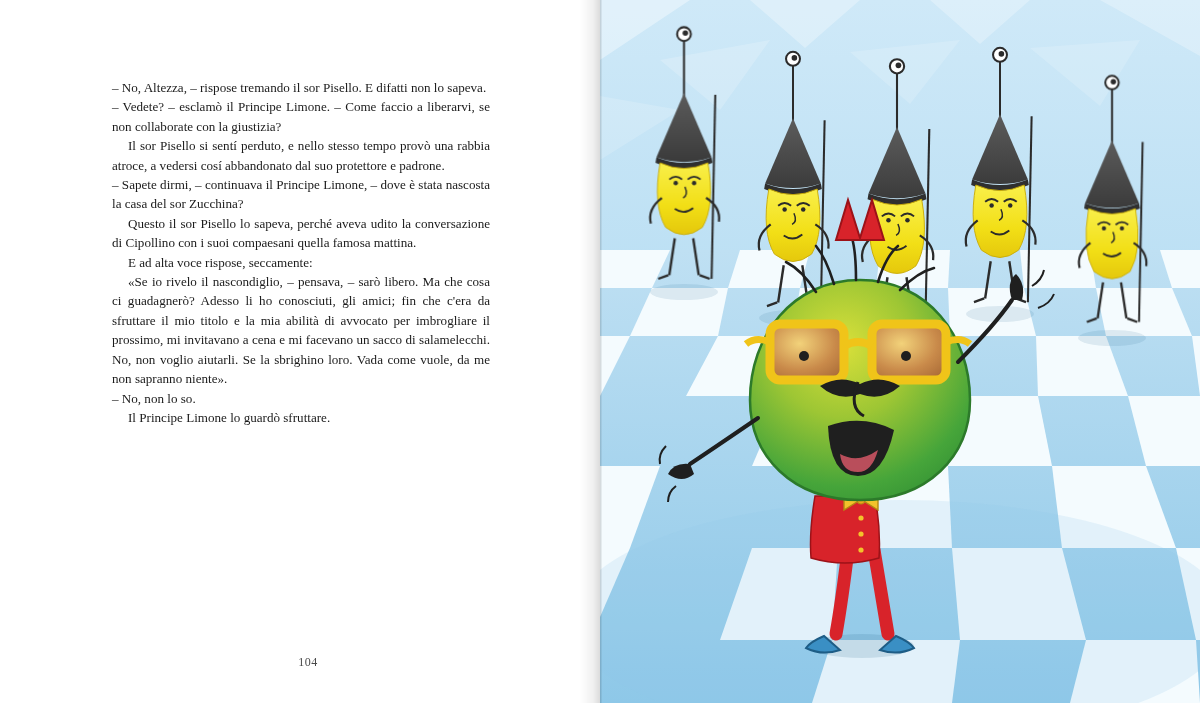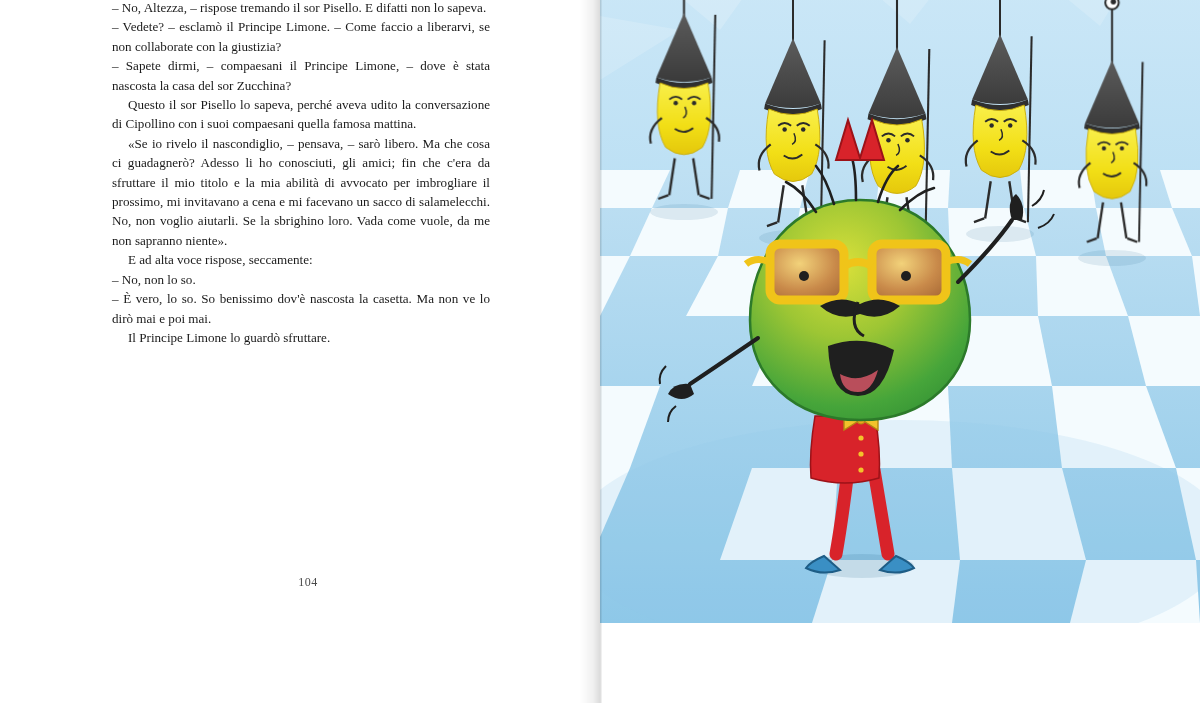--- a/index.html
+++ b/index.html
@@ -11,21 +11,20 @@
     width: 1200px;
     height: 703px;
     overflow: hidden;
     font-family: "Liberation Serif", serif;
   }
   .spread {
     position: relative;
     width: 1200px;
     height: 543px;
     display: flex;
-    align-items: center;
   }
   
   .page-left {
     position: relative;
     width: 600px;
     height: 703px;
     background: #ffffff;
     box-sizing: border-box;
   }
   .text-block {
@@ -90,26 +89,26 @@
 </style>
 </head>
 <body>
 
 <div class="spread">
 
   <div class="page-left">
     <div class="text-block">
       <p class="noindent">– No, Altezza, – rispose tremando il sor Pisello. E difatti non lo sapeva.</p>
       <p class="noindent">– Vedete? – esclamò il Principe Limone. – Come faccio a liberarvi, se non collaborate con la giustizia?</p>
-      <p class="noindent">– Sapete dirmi, – compaesani il Principe Limone, – dove è stata nascosta la casa del sor Zucchina?</p>
+      <p>Il sor Pisello si sentí perduto, e nello stesso tempo provò una rabbia atroce, a vedersi cosí abbandonato dal suo protettore e padrone.</p>
+      <p class="noindent">– Sapete dirmi, – continuava il Principe Limone, – dove è stata nascosta la casa del sor Zucchina?</p>
       <p>Questo il sor Pisello lo sapeva, perché aveva udito la conversazione di Cipollino con i suoi compaesani quella famosa mattina.</p>
+      <p>E ad alta voce rispose, seccamente:</p>
       <p>«Se io rivelo il nascondiglio, – pensava, – sarò libero. Ma che cosa ci guadagnerò? Adesso li ho conosciuti, gli amici; fin che c'era da sfruttare il mio titolo e la mia abilità di avvocato per imbrogliare il prossimo, mi invitavano a cena e mi facevano un sacco di salamelecchi. No, non voglio aiutarli. Se la sbrighino loro. Vada come vuole, da me non sapranno niente».</p>
-      <p>E ad alta voce rispose, seccamente:</p>
       <p class="noindent">– No, non lo so.</p>
-      <p class="noindent">– È vero, lo so. So benissimo dov'è nascosta la casetta. Ma non ve lo dirò mai e poi mai.</p>
       <p>Il Principe Limone lo guardò sfruttare.</p>
     </div>
     <div class="folio">104</div>
   </div>
 
   <div class="page-right">
     <div class="illus">
       <svg viewBox="0 0 600 703" xmlns="http://www.w3.org/2000/svg">
         <defs>
           <linearGradient id="skyGrad" x1="0" y1="0" x2="0" y2="1">

